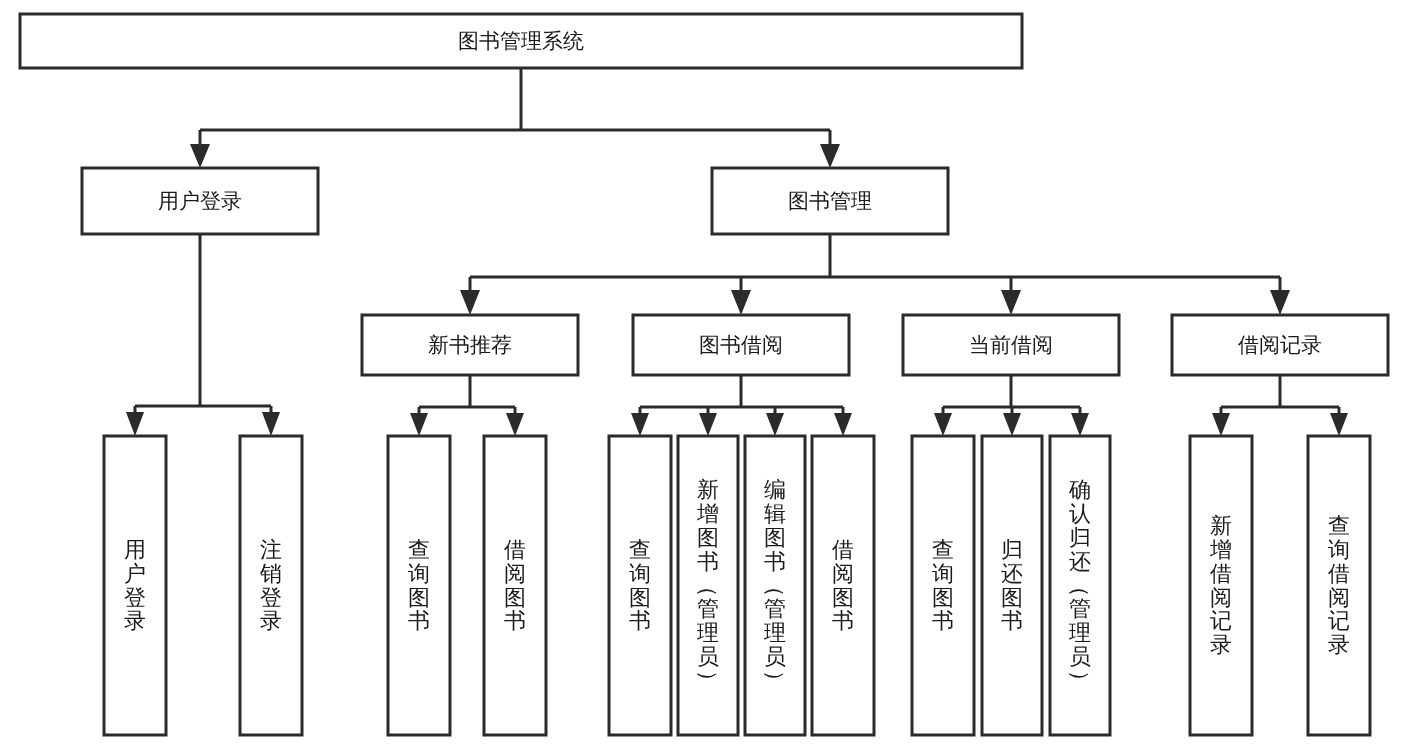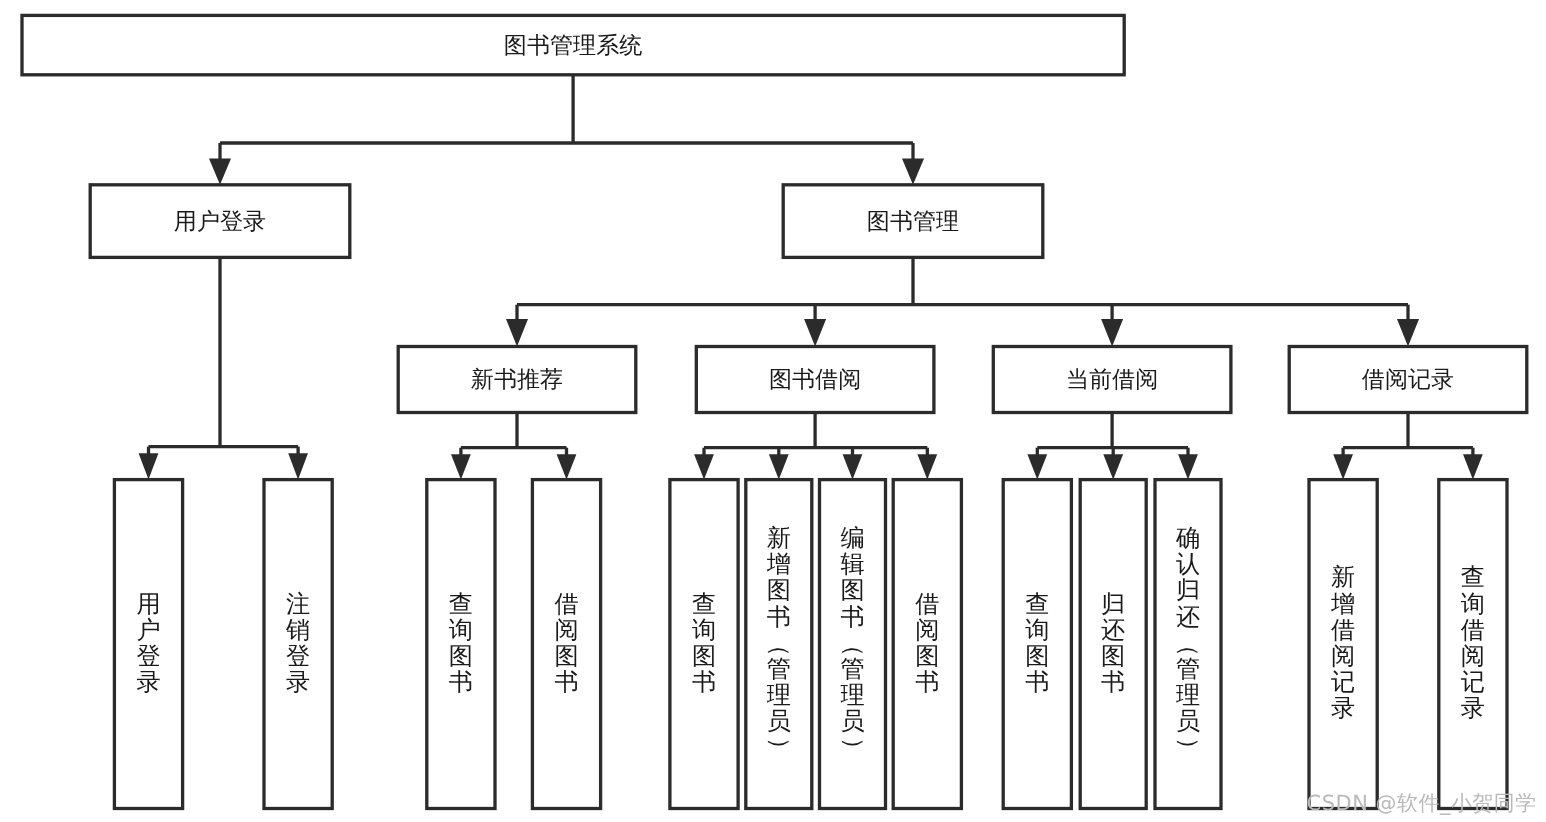--- a/index.html
+++ b/index.html
@@ -313,14 +313,13 @@
       <div class="leaf-label" title="查询借阅记录" style="left: 1308px; top: 436px; width: 62px; height: 299px;">
         <span>查</span>
         <span>询</span>
         <span>借</span>
         <span>阅</span>
         <span>记</span>
         <span>录</span>
       </div>
     </div>
 
-  <div class="watermark">CSDN @软件_小贺同学</div>
 </div>
 
 </body></html>

